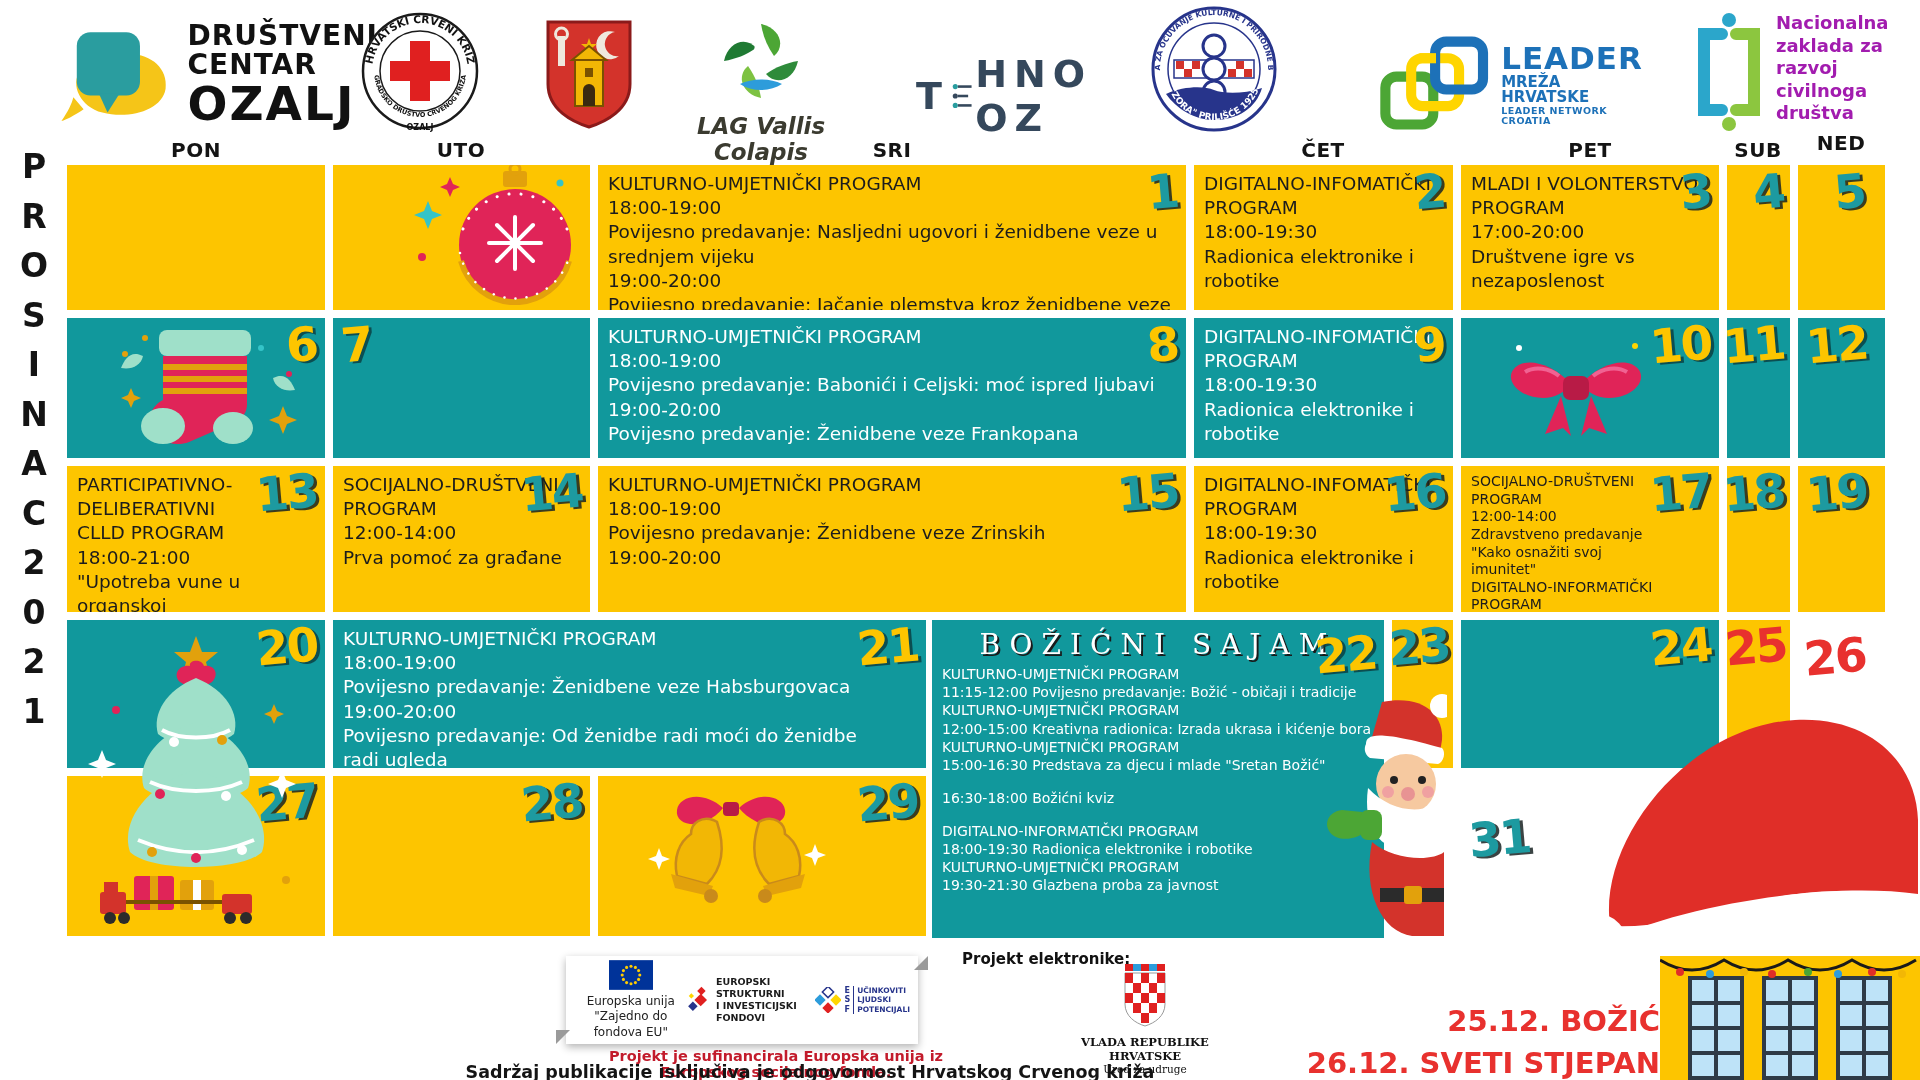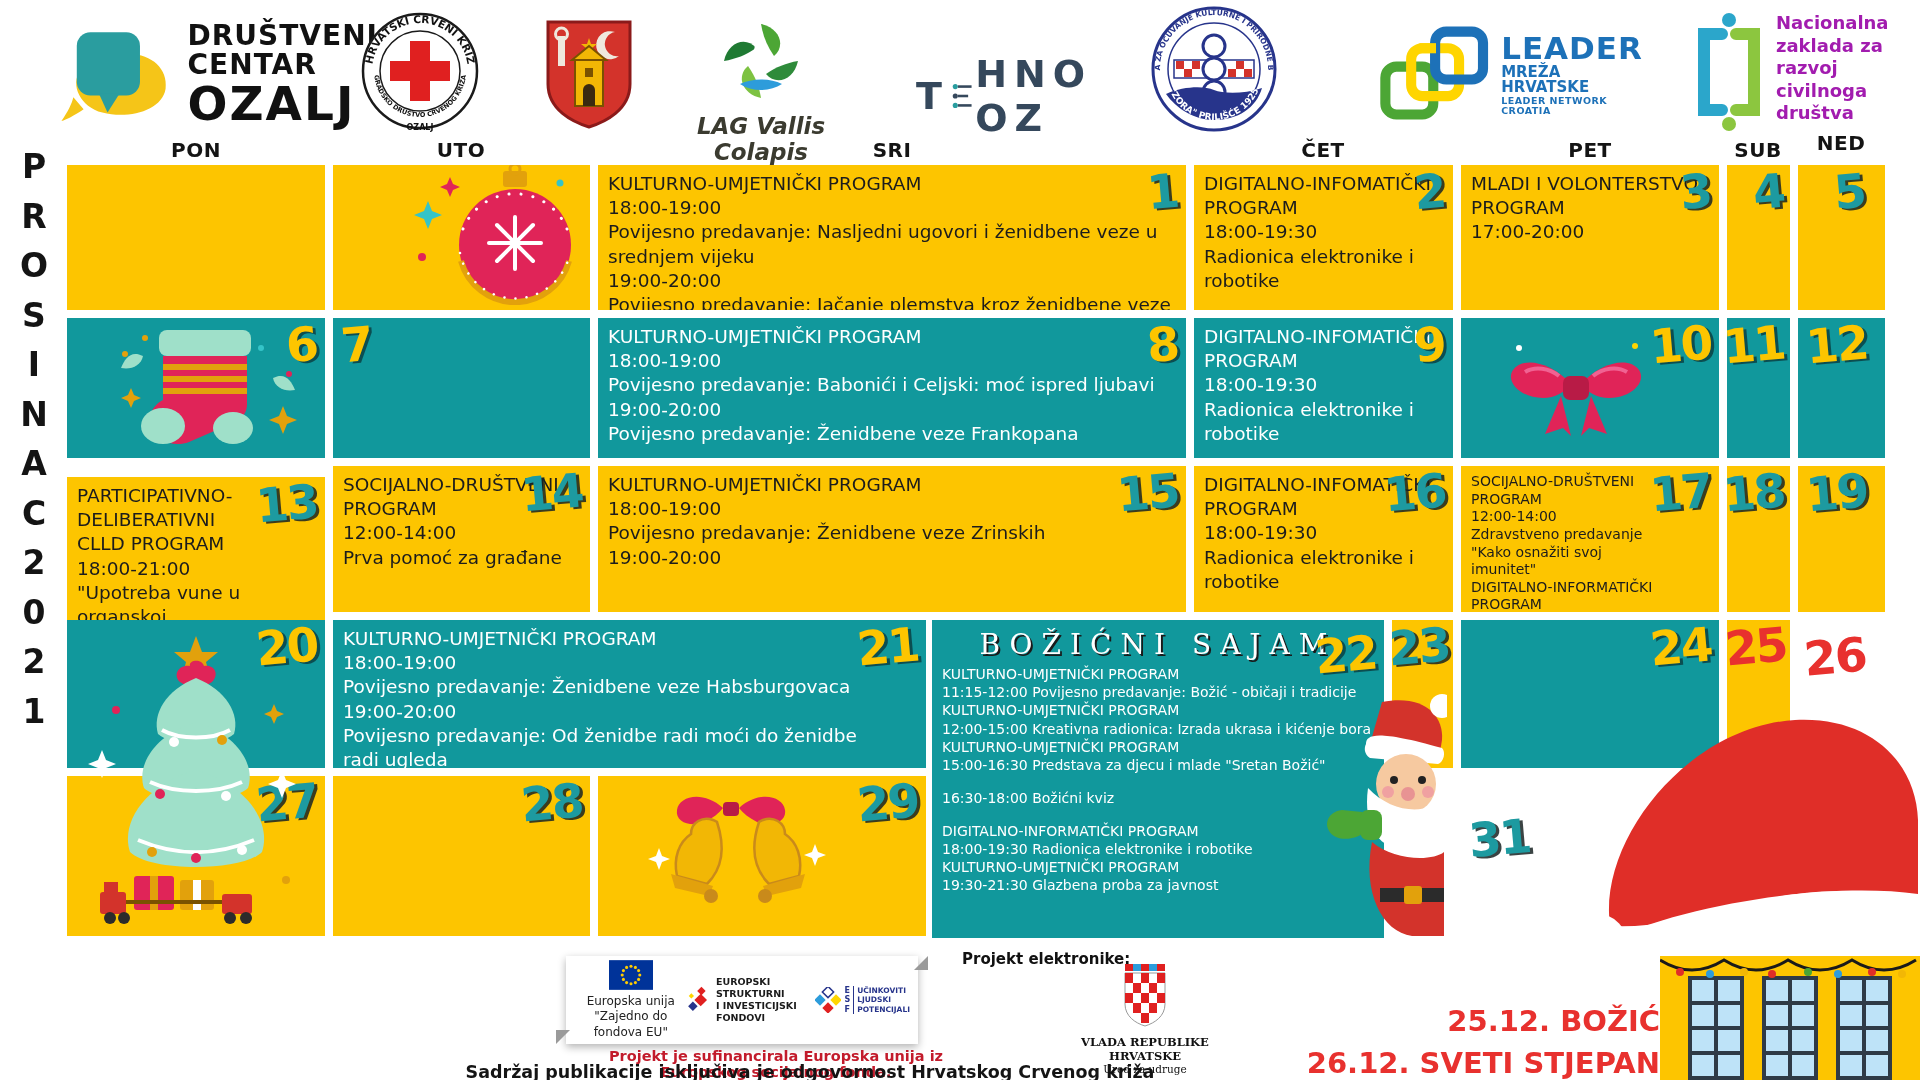--- a/index.html
+++ b/index.html
@@ -13,21 +13,21 @@
   .dco-text .l1{font-size:28px;letter-spacing:1px;}
   .dco-text .l2{font-size:28px;letter-spacing:1px;}
   .dco-text .l3{font-size:47px;letter-spacing:2px;}
   .hck{left:358px;top:8px;width:124px;height:126px;}
   .grb{left:543px;top:16px;width:92px;height:114px;}
   .lag{left:646px;top:18px;width:230px;height:110px;text-align:center;}
   .lag-label{font-size:23px;font-weight:bold;font-style:italic;color:#3b3b30;margin-top:7px;}
   .tehno{left:916px;top:74px;width:240px;height:44px;display:flex;align-items:center;
          font-size:38px;font-weight:600;color:#35485c;letter-spacing:7px;}
   .zora{left:1146px;top:4px;width:136px;height:130px;}
-  .leader{left:1378px;top:24px;width:270px;height:100px;display:flex;align-items:center;}
+  .leader{left:1378px;top:34px;width:270px;height:100px;display:flex;align-items:center;}
   .leader-text{margin-left:8px;line-height:1.05;}
   .leader-title{font-size:31px;font-weight:bold;color:#1d71b8;letter-spacing:1px;}
   .leader-sub1{font-size:15px;font-weight:bold;color:#1d71b8;}
   .leader-sub2{font-size:9.5px;font-weight:bold;color:#1d71b8;letter-spacing:.5px;}
   .zaklada{left:1692px;top:12px;width:226px;height:132px;display:flex;}
   .zaklada-text{margin-left:10px;font-size:18px;font-weight:bold;color:#a21caf;line-height:1.25;}
 
   
   .rail{position:absolute;left:12px;top:142px;width:44px;text-align:center;
         font-size:33px;font-weight:bold;color:#141414;}
@@ -280,20 +280,21 @@
         <div class="ln">DIGITALNO-INFOMATIČKI PROGRAM</div>
         <div class="ln">18:00-19:30</div>
         <div class="ln">Radionica elektronike i robotike</div>
       </div>
     <span class="num tn">2</span>
   </div>
   <div class="cell yellow" style="left:1461px;top:165px;width:258px;height:145px">
     <div class="lines">
         <div class="ln">MLADI I VOLONTERSTVO PROGRAM</div>
         <div class="ln">17:00-20:00</div>
+        <div class="ln">Društvene igre vs nezaposlenost</div>
       </div>
     <span class="num tn">3</span>
   </div>
   <div class="cell yellow" style="left:1727px;top:165px;width:63px;height:145px">
     <span class="num tn" style="right:6px">4</span>
   </div>
   <div class="cell yellow" style="left:1798px;top:165px;width:87px;height:145px">
     <span class="num tn" style="right:20px">5</span>
   </div>
 
@@ -356,21 +357,21 @@
     </svg>
     <span class="num yn">10</span>
   </div>
   <div class="cell teal" style="left:1727px;top:318px;width:63px;height:140px">
     <span class="num yn" style="right:6px">11</span>
   </div>
   <div class="cell teal" style="left:1798px;top:318px;width:87px;height:140px">
     <span class="num yn" style="right:18px">12</span>
   </div>
 
-  <div class="cell yellow" style="left:67px;top:477px;width:258px;height:146px">
+  <div class="cell yellow" style="left:67px;top:466px;width:258px;height:146px">
     <div class="lines" style="width:175px">
         <div class="ln">PARTICIPATIVNO-DELIBERATIVNI CLLD PROGRAM</div>
         <div class="ln">18:00-21:00</div>
         <div class="ln">"Upotreba vune u organskoj poljoprivredi"</div>
       </div>
     <span class="num tn">13</span>
   </div>
   <div class="cell yellow" style="left:333px;top:466px;width:257px;height:146px">
     <div class="lines">
         <div class="ln">SOCIJALNO-DRUŠTVENI PROGRAM</div>

